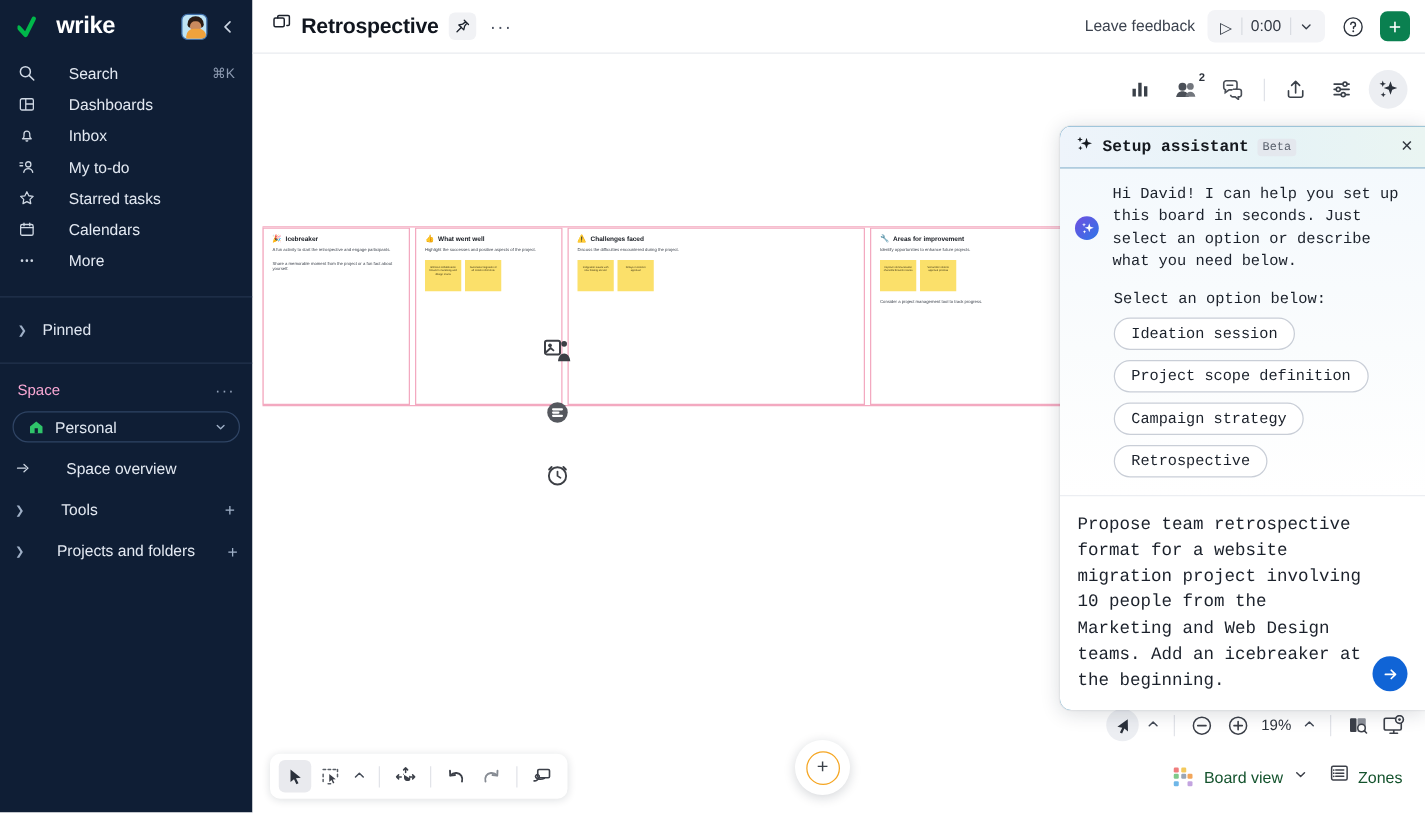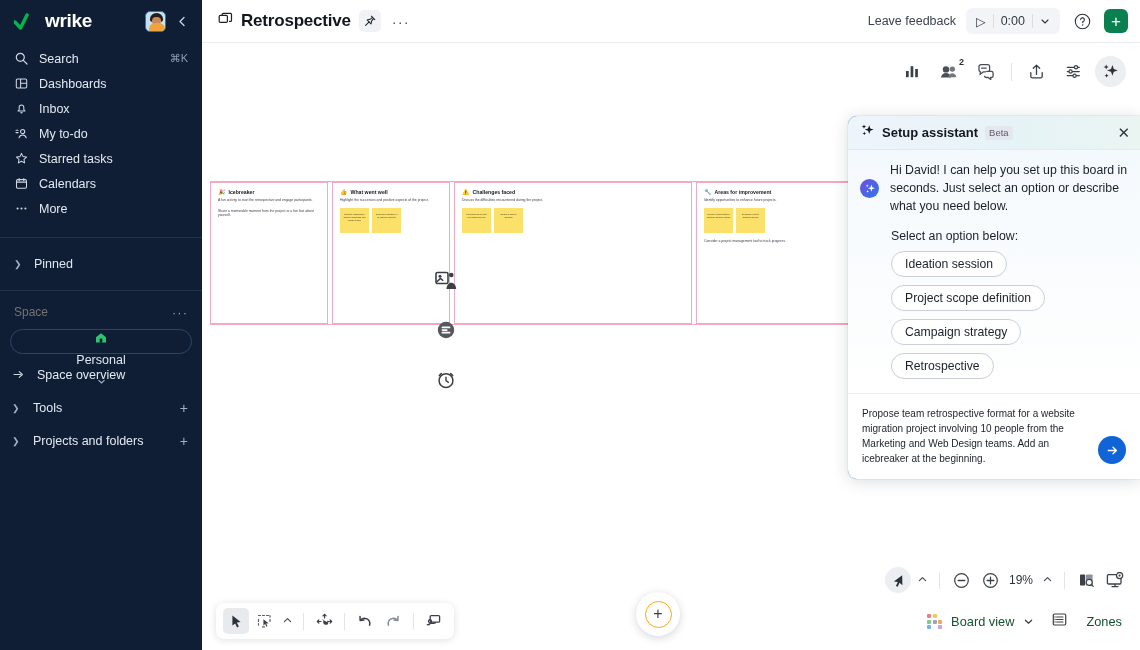--- a/index.html
+++ b/index.html
@@ -24,38 +24,38 @@
     width:21px; height:21px; border-radius:5px; background:#bfe4f5;
     border:1.5px solid #3f6ea8; position:relative; overflow:hidden; flex:0 0 auto;
   }
   .avatar .hair { position:absolute; left:4px; top:1px; width:13px; height:9px; background:#2a1b14; border-radius:7px 7px 3px 3px;}
   .avatar .face { position:absolute; left:6px; top:5px; width:9px; height:8px; background:#c98a5e; border-radius:4px;}
   .avatar .body { position:absolute; left:2.5px; bottom:0; width:16px; height:8px; background:#f0a23c; border-radius:6px 6px 0 0;}
   .collapse-btn { width:20px; height:24px; display:flex; align-items:center; justify-content:center; cursor:pointer; }
 
   .sb-nav { padding:4px 0 6px; }
   .sb-item {
-    height:25px; display:flex; align-items:center; gap:10px; padding:0 14px;
+    height:25px; display:flex; align-items:center; gap:26px; padding:0 14px;
     font-size:12.5px; color:#e3e9f2; cursor:pointer;
   }
   .sb-ico { width:15px; height:15px; flex:0 0 15px; display:flex; align-items:center; justify-content:center; }
   .sb-label { flex:1; white-space:nowrap; }
   .sb-kbd { font-size:11px; color:#8d9bb1; }
   .sb-sep { height:1px; background:#23334d; margin:10px 0 0; }
 
   .sb-pinned { height:24px; display:flex; align-items:center; gap:9px; padding:0 14px; margin-top:14px; font-size:12.5px; cursor:pointer;}
   .sb-sep2 { height:1px; background:#23334d; margin-top:14px; }
 
   .sb-space-hdr { display:flex; align-items:center; padding:0 14px; height:30px; margin-top:6px;}
-  .sb-space-hdr .t { font-size:12px; color:#737373; flex:1; }
+  .sb-space-hdr .t { font-size:12px; color:#f9a8d4; flex:1; }
   .dots { letter-spacing:1px; color:#93a2b9; font-size:13px; cursor:pointer; }
 
   .space-pill {
     margin:2px 10px 0; height:25px; border:1px solid #2f4straight; border:1px solid #2f4464; border-radius:13px;
-    display:flex; align-items:center; gap:8px; padding:0 10px; font-size:12.5px; cursor:pointer;flex-direction:column;
+    display:flex; align-items:center; gap:8px; padding:0 10px; font-size:12.5px; cursor:pointer;
   }
   .space-pill .nm { flex:1; }
   .sb-item.sub { padding-left:12px; }
   .sb-item .plus { color:#9fb0c7; font-size:14px; }
   .chev-r { font-size:9px; color:#9fb0c7; width:11px; display:inline-block; }
 
   
   .main { flex:1; position:relative; background:#fff; height:650px; }
   .hdr {
     height:43px; display:flex; align-items:center; padding:0 12px 0 16px;
@@ -94,24 +94,24 @@
   .note {
     width:29px; height:25px; background:#fbe06a; font-size:2.1px; color:#3c3517;
     padding:5px 3px; text-align:center; line-height:1.45; overflow:hidden;
   }
   .card-foot { font-size:3.4px; color:#3d434d; margin-top:6px;}
 
   .canvas-ico { position:absolute; display:flex; align-items:center; justify-content:center; }
 
   
   .assistant {
-    position:absolute; right:0px; top:116px; width:292px;
+    position:absolute; right:0px; top:101px; width:292px;
     background:#0369a1; border-radius:9px 0 0 9px;
     box-shadow:0 2px 16px rgba(20,30,50,.16), 0 0 0 1px rgba(20,30,50,.05);
-    overflow:hidden; z-index:20;
+    overflow:hidden; z-index:20;font-family:Liberation Mono, monospace;
   }
   .as-hdr {
     height:34px; display:flex; align-items:center; gap:7px; padding:0 10px 0 12px;
     background:linear-gradient(90deg,#eef4fb 0%, #e6f3f6 60%, #eaf5f2 100%);
     border-bottom:1px solid #e6eaf0;
   }
   .as-title { font-size:13px; font-weight:700; color:#15191f; }
   .as-beta { font-size:9.5px; color:#5a616d; background:#e4e8ee; border-radius:3px; padding:1.5px 4px; }
   .as-close { margin-left:auto; cursor:pointer; font-size:15px; color:#31373f; line-height:1; }
   .as-body { padding:11px 12px 14px; background:linear-gradient(180deg,#f4f9fd 0%, #fafcfd 55%, #ffffff 100%);}
@@ -122,21 +122,21 @@
     display:flex; align-items:center; justify-content:center; color:#fff; font-size:10px;
   }
   .as-text { font-size:12.3px; line-height:1.47; color:#1b212b; }
   .as-sub { font-size:12.3px; color:#1b212b; margin:14px 0 8px 31px;}
   .chips { margin-left:31px; display:flex; flex-direction:column; align-items:flex-start; gap:8px;}
   .chip {
     border:1px solid #c9ced7; border-radius:15px; padding:5px 13px;
     font-size:12.2px; color:#1b212b; cursor:pointer; background:#fff; white-space:nowrap;
   }
   .as-input-wrap { border-top:1px solid #eceef2; background:#fff; padding:13px 14px 13px; display:flex; align-items:flex-end; gap:8px;}
-  .as-input { font-size:10px; line-height:1.48; color:#1b212b; flex:1; }
+  .as-input { font-size:14px; line-height:1.48; color:#1b212b; flex:1; }
   .send-btn {
     width:28px; height:28px; border-radius:50%; background:#1064d6; flex:0 0 28px;
     display:flex; align-items:center; justify-content:center; cursor:pointer; margin-bottom:2px;
   }
 
   
   .bottom-left-bar {
     position:absolute; left:14px; bottom:11px; height:36px; background:#fff;
     border-radius:8px; box-shadow:0 1px 7px rgba(15,25,45,.14); display:flex;
     align-items:center; padding:0 7px; gap:2px;
@@ -154,21 +154,21 @@
   .center-add .ring { width:27px; height:27px; border:1.8px solid #f5a623; border-radius:50%; display:flex; align-items:center; justify-content:center; color:#3a4049; font-size:16px; line-height:1;}
 
   .zoom-bar { position:absolute; right:12px; bottom:57px; display:flex; align-items:center; gap:3px; }
   .zbtn { width:26px; height:26px; border-radius:50%; display:flex; align-items:center; justify-content:center; cursor:pointer;}
   .zbtn.act { background:#eceef2; }
   .zval { font-size:12px; color:#2d333d; padding:0 2px; min-width:30px; text-align:center; cursor:pointer;}
 
   .view-bar { position:absolute; right:12px; bottom:15px; display:flex; align-items:center; gap:6px;}
   .view-pill { display:flex; align-items:center; gap:9px; padding:4px 6px; border-radius:6px; cursor:pointer; }
   .view-txt { font-size:12.8px; color:#14532d; }
-  .zones-pill { display:flex; align-items:center; gap:19px; padding:4px 6px; border-radius:6px; cursor:pointer;}
+  .zones-pill { display:flex; align-items:center; gap:7px; padding:4px 6px; border-radius:6px; cursor:pointer;}
   .mini-grid { display:grid; grid-template-columns:repeat(3,4px); grid-gap:1.5px; }
   .mini-grid i { width:4px; height:4px; border-radius:1px; display:block;}
 </style>
 </head>
 <body>
 
 <div class="app">
 
   <aside class="sidebar">
     <div class="sb-top">

